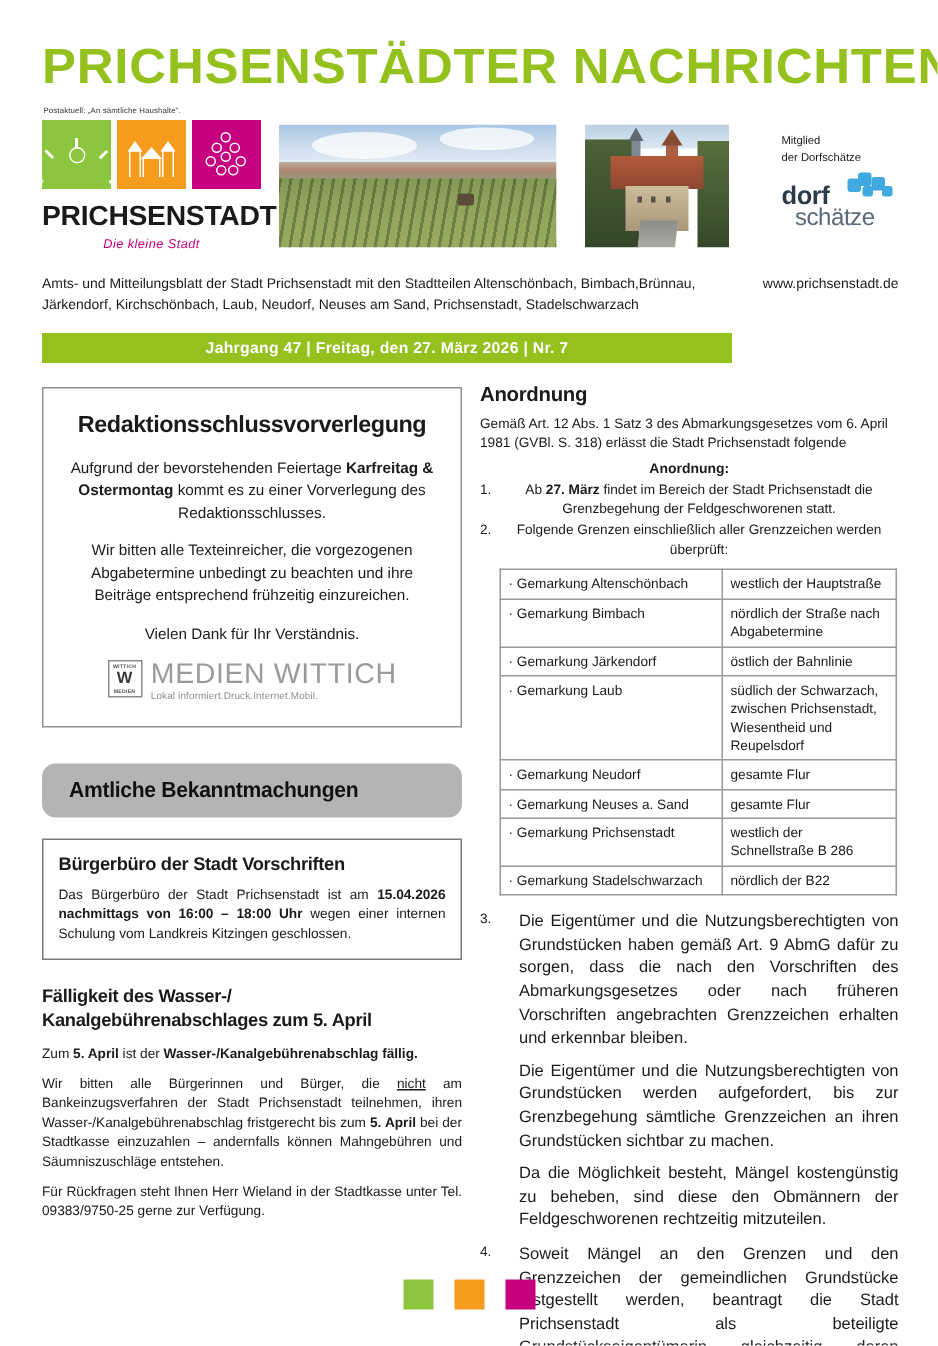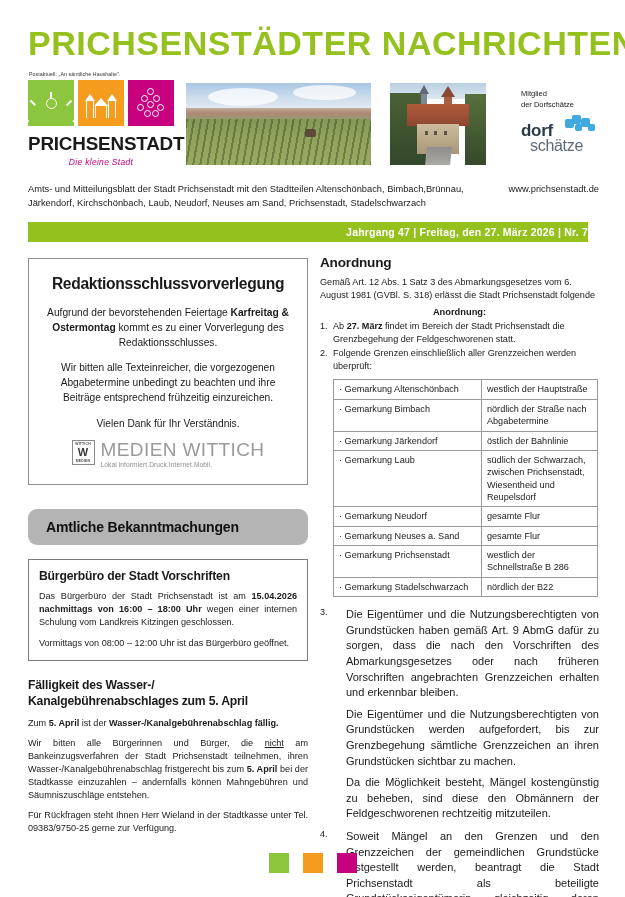--- a/index.html
+++ b/index.html
@@ -112,24 +112,24 @@
   .puzzle { position:absolute; left:44px; top:-7px; width:34px; height:18px; }
   .pz { position:absolute; background:#3FA9E0; width:9px; height:9px; border-radius:2px; }
 
   
   .subline {
     position:absolute; left:28px; top:182px; width:440px;
     font-size:9.3px; line-height:1.55; color:#1a1a1a;
   }
   .weburl { position:absolute; right:26px; top:184px; font-size:9.3px; color:#1a1a1a; }
   .issuebar {
-    position:absolute; left:28px; top:222px; width:560px; height:20px;
+    position:absolute; left:28px; top:222px; width:460px; height:20px;
     background:#95C11F; color:#ffffff;
     font-size:10.5px; font-weight:bold; letter-spacing:0.2px;
-    display:flex; align-items:center; justify-content:flex-end;
+    display:flex; align-items:center; justify-content:center;
   }
 
   
   .col-left { position:absolute; left:28px; top:258px; width:280px; }
   .col-right { position:absolute; left:320px; top:255px; width:279px; }
 
   
   .redbox { border:1px solid #8f8f8f; padding:13px 14px 16px; text-align:center; }
   .redbox h2 { margin:3px 0 13px; font-size:15.6px; font-weight:bold; letter-spacing:-0.3px; }
   .redbox p { margin:0 0 11px; font-size:10.2px; line-height:1.45; }
@@ -160,21 +160,21 @@
   .artblock h3 { margin:0 0 7px; font-size:12.2px; font-weight:bold; line-height:1.3; letter-spacing:-0.2px; }
   .artblock p { margin:0 0 7px; font-size:9.1px; line-height:1.43; text-align:justify; }
 
   
   .col-right h2 { margin:0 0 6px; font-size:13.6px; font-weight:bold; letter-spacing:-0.2px; }
   .col-right .lead { margin:0 0 5px; font-size:9.1px; line-height:1.42; }
   .anord-center { text-align:center; font-size:9.3px; font-weight:bold; margin:0 0 3px; }
   .numlist { margin:0; padding:0; list-style:none; }
   .numlist li { display:flex; font-size:9.1px; line-height:1.42; margin-bottom:1px; }
   .numlist .num { width:13px; flex:none; }
-  .numlist .txt { flex:1; }
+  .numlist .txt { flex:1;text-align:center; }
 
   table.gemarkung {
     border-collapse:collapse; margin:7px 0 0 13px; width:265px;
     font-size:9.1px;
   }
   table.gemarkung td {
     border:1px solid #9a9a9a; padding:3px 5px; vertical-align:top; line-height:1.36;
   }
   table.gemarkung td.left { width:148px; }
 
@@ -303,37 +303,36 @@
     </div>
   </div>
 
   <div class="graybanner" style="background: rgb(180, 180, 180);">
     <span>Amtliche Bekanntmachungen</span>
   </div>
 
   <div class="infobox">
     <h3>Bürgerbüro der Stadt Vorschriften</h3>
     <p><span>Das Bürgerbüro der Stadt Prichsenstadt ist am </span><b>15.04.2026 nachmittags von 16:00 – 18:00 Uhr</b><span> wegen einer internen Schulung vom Landkreis Kitzingen geschlossen.</span></p>
-    <p>Vormittags von 08:00 – 12:00 Uhr ist das Bürgerbüro geöffnet.</p>
   </div>
 
   <div class="artblock">
     <h3>
       <span>Fälligkeit des Wasser-/</span><br>
       <span>Kanalgebührenabschlages zum 5. April</span>
     </h3>
     <p><span>Zum </span><b>5. April</b><span> ist der </span><b>Wasser-/Kanalgebührenabschlag fällig.</b></p>
     <p><span>Wir bitten alle Bürgerinnen und Bürger, die </span><u class="real">nicht</u><span> am Bankeinzugsverfahren der Stadt Prichsenstadt teilnehmen, ihren Wasser-/Kanalgebührenabschlag fristgerecht bis zum </span><b>5. April</b><span> bei der Stadtkasse einzuzahlen – andernfalls können Mahngebühren und Säumniszuschläge entstehen.</span></p>
     <p>Für Rückfragen steht Ihnen Herr Wieland in der Stadtkasse unter Tel. 09383/9750-25 gerne zur Verfügung.</p>
   </div>
 </div>
 
 <div class="col-right">
   <h2>Anordnung</h2>
-  <p class="lead">Gemäß Art. 12 Abs. 1 Satz 3 des Abmarkungsgesetzes vom 6. August 1981 (GVBl. S. 318) erlässt die Stadt Prichsenstadt folgende</p>
+  <p class="lead">Gemäß Art. 12 Abs. 1 Satz 3 des Abmarkungsgesetzes vom 6. April 1981 (GVBl. S. 318) erlässt die Stadt Prichsenstadt folgende</p>
   <p class="anord-center">Anordnung:</p>
 
   <ul class="numlist">
     <li>
       <span class="num">1.</span>
       <span class="txt"><span>Ab </span><b>27. März</b><span> findet im Bereich der Stadt Prichsenstadt die Grenzbegehung der Feldgeschworenen statt.</span></span>
     </li>
     <li>
       <span class="num">2.</span>
       <span class="txt">Folgende Grenzen einschließlich aller Grenzzeichen werden überprüft:</span>

